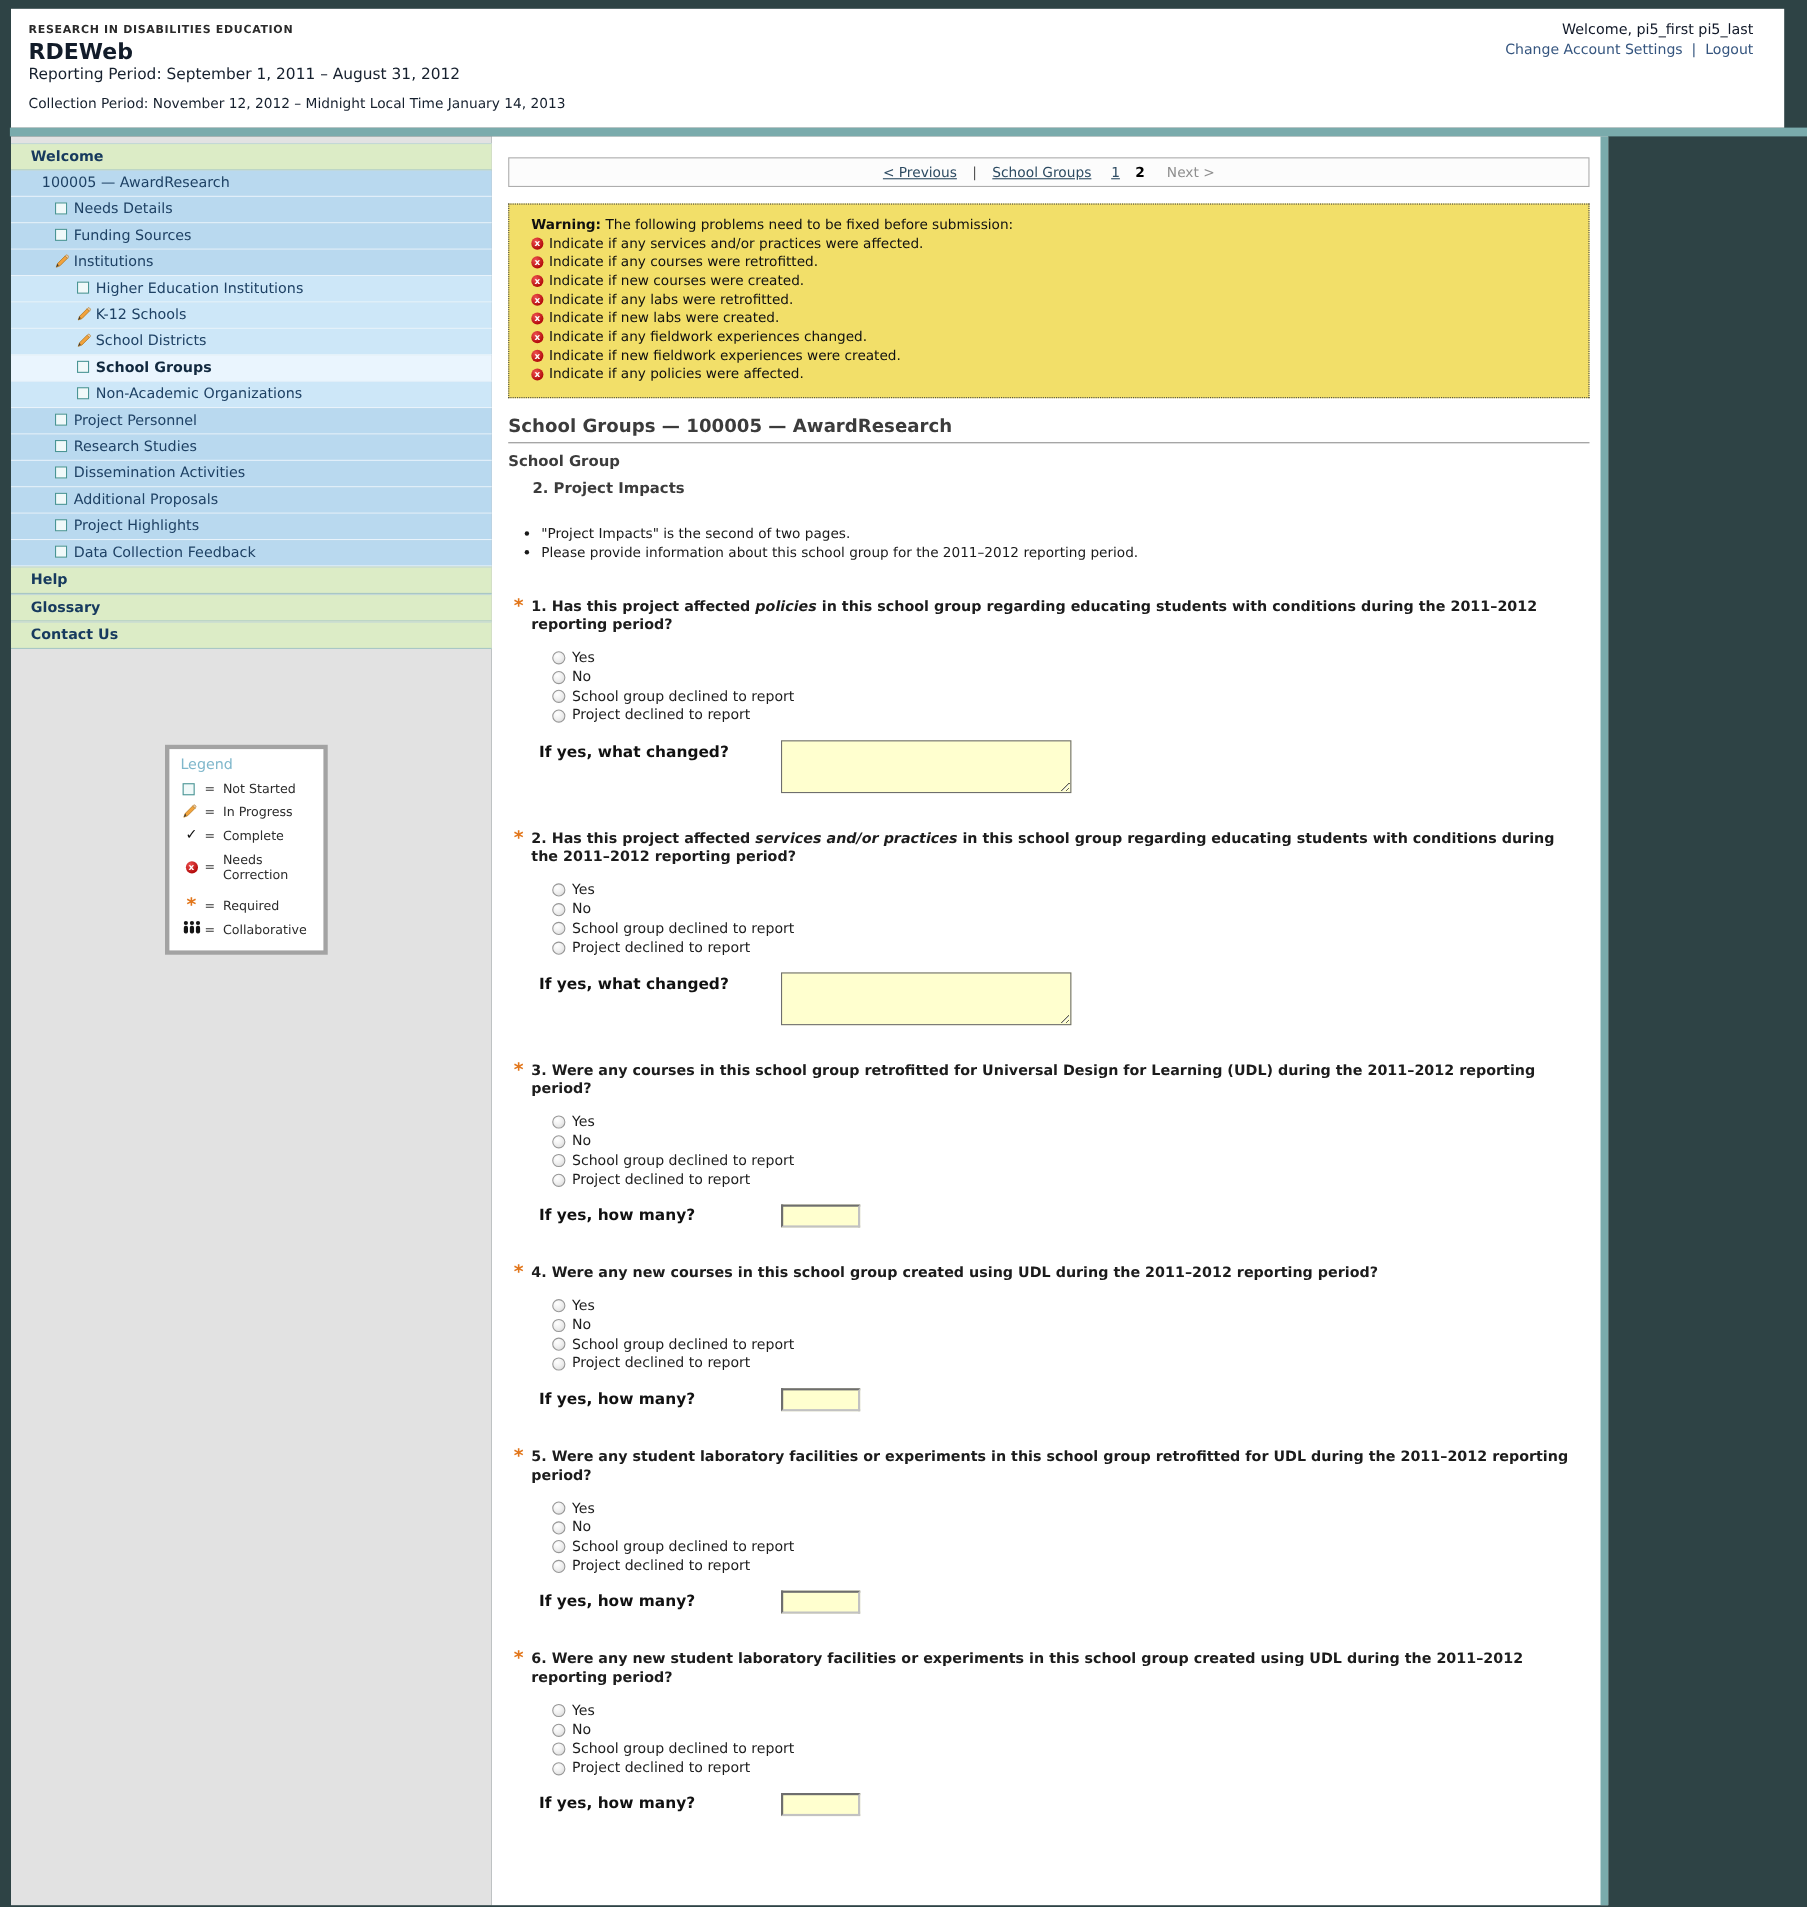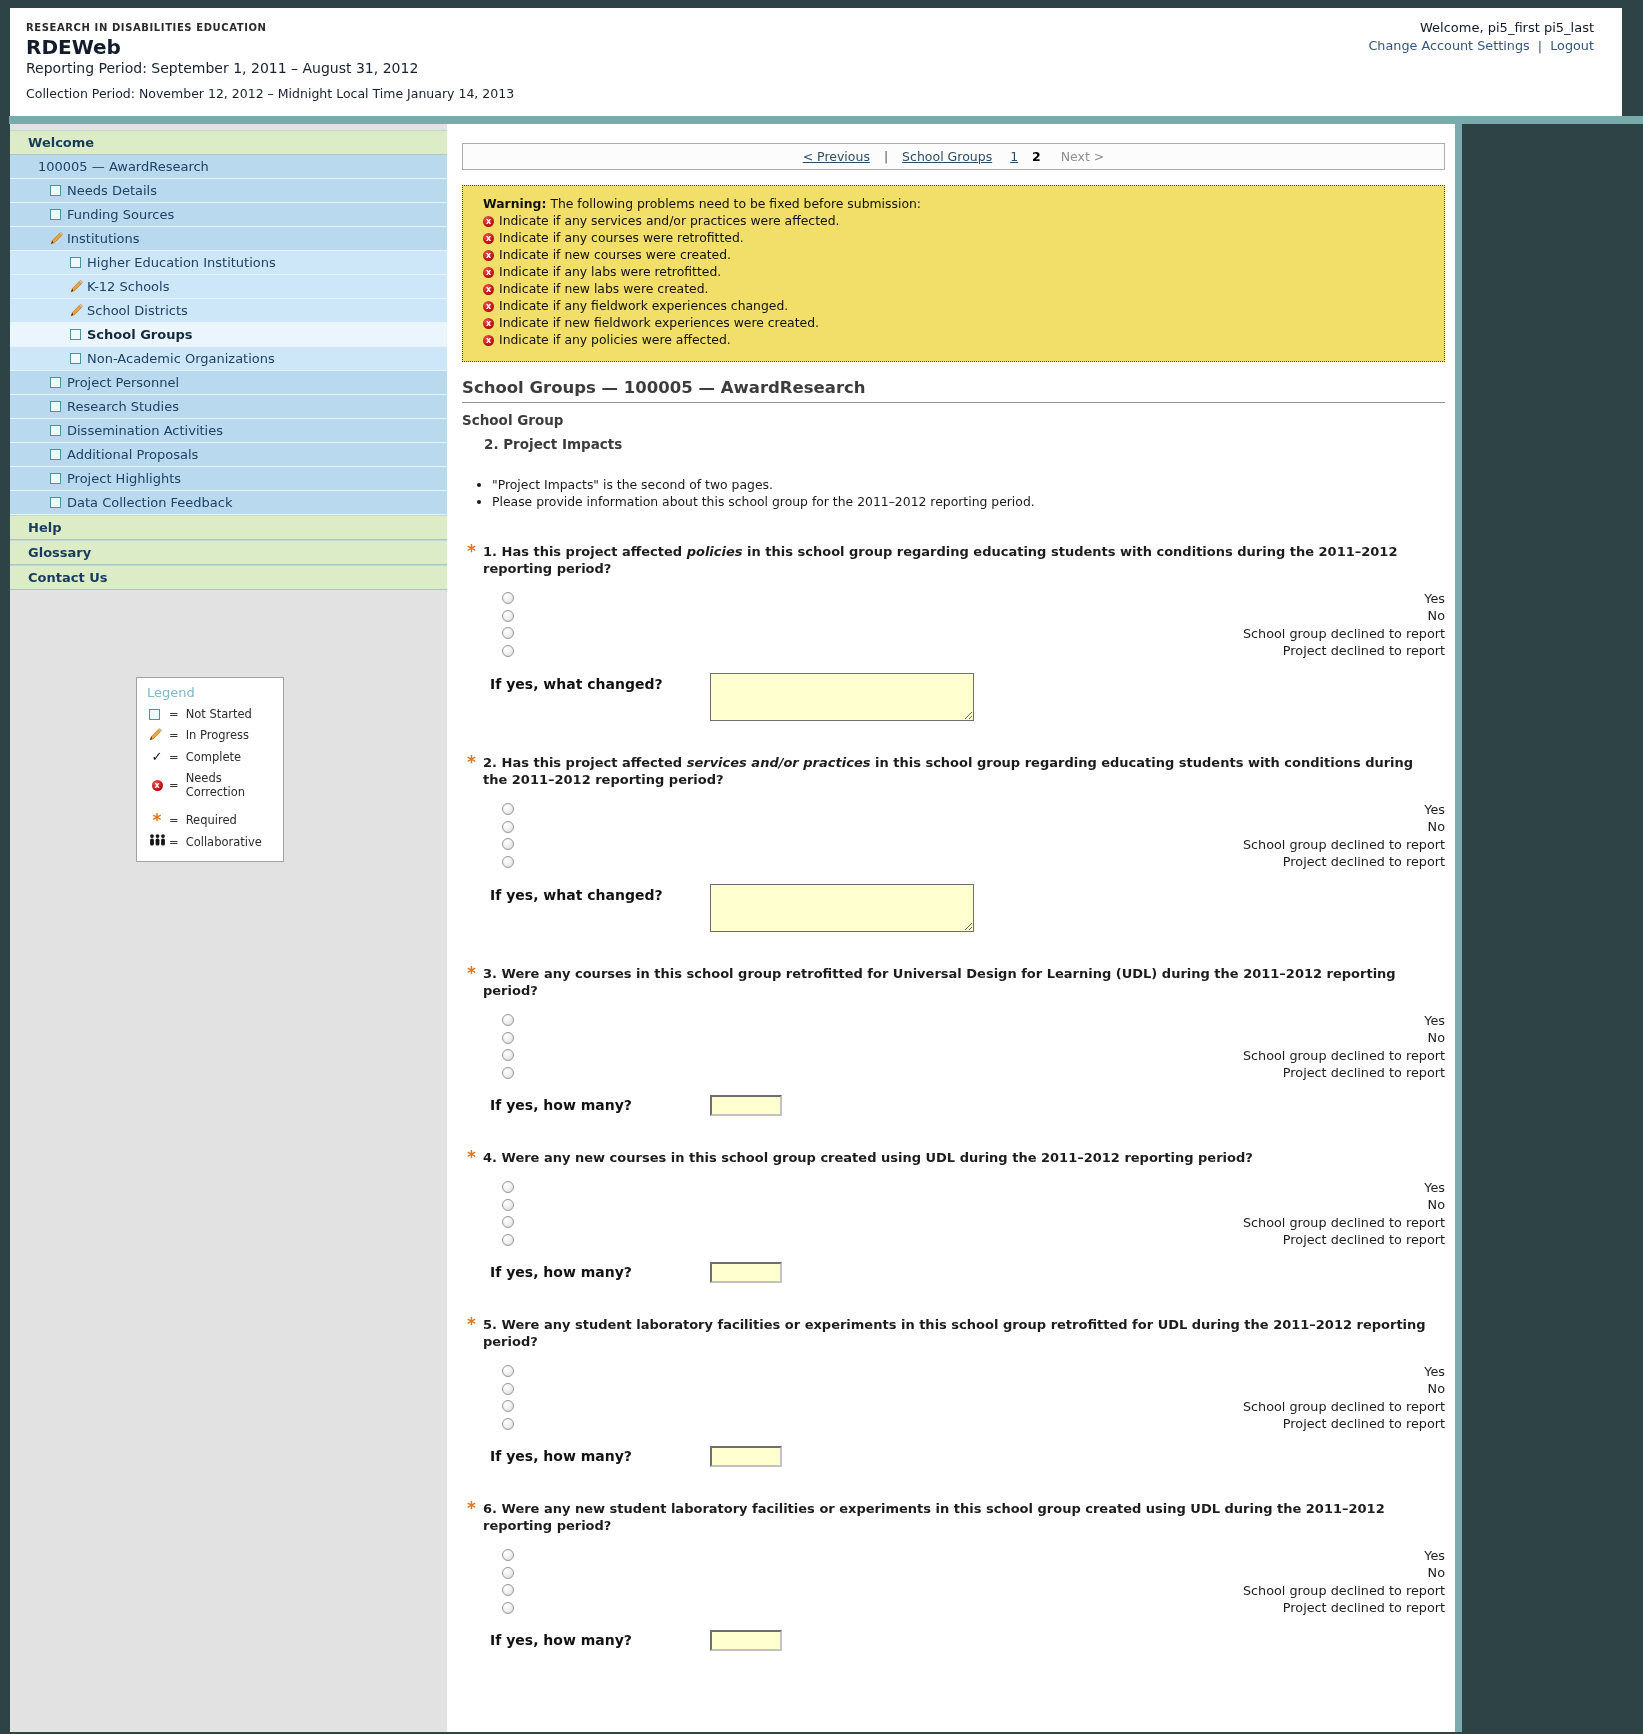--- a/index.html
+++ b/index.html
@@ -29,22 +29,22 @@
   .nav-row.header{background:#dcecc6;font-weight:bold;color:#173a5e;padding-left:18px;
     border-bottom:1px solid #a9c7c5;border-top:1px solid #c3d8d6;}
   .nav-row.item0{background:#b9d9ef;padding-left:28px;}
   .nav-row.item1{background:#b9d9ef;padding-left:40px;}
   .nav-row.item2{background:#cde7f8;padding-left:60px;}
   .nav-row.selected{background:#eaf5fe;font-weight:bold;color:#12293f;}
   .cb-icon{display:inline-block;width:9px;height:9px;border:1px solid #4a9595;background:#f0f9f9;
     margin-right:6px;vertical-align:-1px;}
   .pencil-icon svg{vertical-align:-2px;margin-right:4px;}
   
-  .legend{position:absolute;left:126px;top:553px;width:148px;background:#ffffff;
-    border:1px solid #a3a3a3;padding:7px 10px 12px;box-sizing:border-box;}
+  .legend{position:absolute;left:140px;top:553px;width:148px;background:#ffffff;
+    border:4px solid #a3a3a3;padding:7px 10px 12px;box-sizing:border-box;}
   .legend-title{font-size:13px;color:#7fb7cb;}
   .legend-row{margin-top:7px;font-size:11.5px;color:#2b2b2b;display:flex;align-items:center;}
   .legend-row.gap{margin-top:14px;}
   .legend-ic{width:20px;display:inline-flex;justify-content:center;align-items:center;flex:none;}
   .legend-eq{margin:0 7px 0 2px;color:#333;}
   .check-glyph{font-size:13px;font-weight:bold;color:#111;}
   .err-icon{display:inline-flex;width:11px;height:11px;border-radius:50%;flex:none;
     background:radial-gradient(circle at 35% 30%,#ef5050,#b40d0d 70%);color:#fff;
     font-size:8px;font-weight:bold;line-height:11px;justify-content:center;align-items:center;}
   .req-star{color:#e2761b;font-size:17px;font-weight:bold;line-height:10px;}
@@ -72,21 +72,21 @@
   .subsection-title{margin-top:9px;font-size:13.5px;font-weight:bold;color:#3c3c3c;}
   .section-title{margin:8px 0 0 22px;font-size:13.5px;font-weight:bold;color:#3c3c3c;}
   .notes{margin:24px 0 0 14px;padding-left:16px;font-size:12.4px;color:#191919;line-height:17px;}
   
   .question-block{margin-top:33px;}
   .q-text{position:relative;padding-left:21px;font-weight:bold;font-size:13px;color:#1c1c1c;
     line-height:17px;max-width:958px;}
   .q-text .req-star{position:absolute;left:5px;top:3px;}
   .q-text em{font-style:italic;}
   .options{margin:13px 0 0 40px;}
-  .radio-line{display:flex;align-items:center;height:17.5px;font-size:12.8px;color:#1c1c1c;cursor:pointer;justify-content:space-between;}
+  .radio-line{display:flex;align-items:center;height:17.5px;font-size:12.8px;color:#1c1c1c;cursor:pointer;}
   .radio-line input{appearance:none;-webkit-appearance:none;width:12px;height:12px;margin:0 6px 0 0;
     border:1px solid #979797;border-radius:50%;flex:none;cursor:pointer;
     background:radial-gradient(circle at 35% 30%,#ffffff 0%,#f1f1f1 45%,#d6d6d6 100%);}
   .followup{margin-top:13px;display:flex;align-items:flex-start;}
   .followup.inline{align-items:center;}
   .fu-label{margin-left:28px;width:220px;font-weight:bold;font-size:14px;color:#111;padding-top:3px;flex:none;}
   .followup.inline .fu-label{padding-top:0;}
   textarea.fu-field{width:258px;height:42px;background:#ffffcf;border:1px solid #6e6e6e;
     resize:both;font:12px "DejaVu Sans",sans-serif;}
   input.fu-field{width:64px;height:15px;background:#ffffcf;border:2px inset #c2c2c2;

